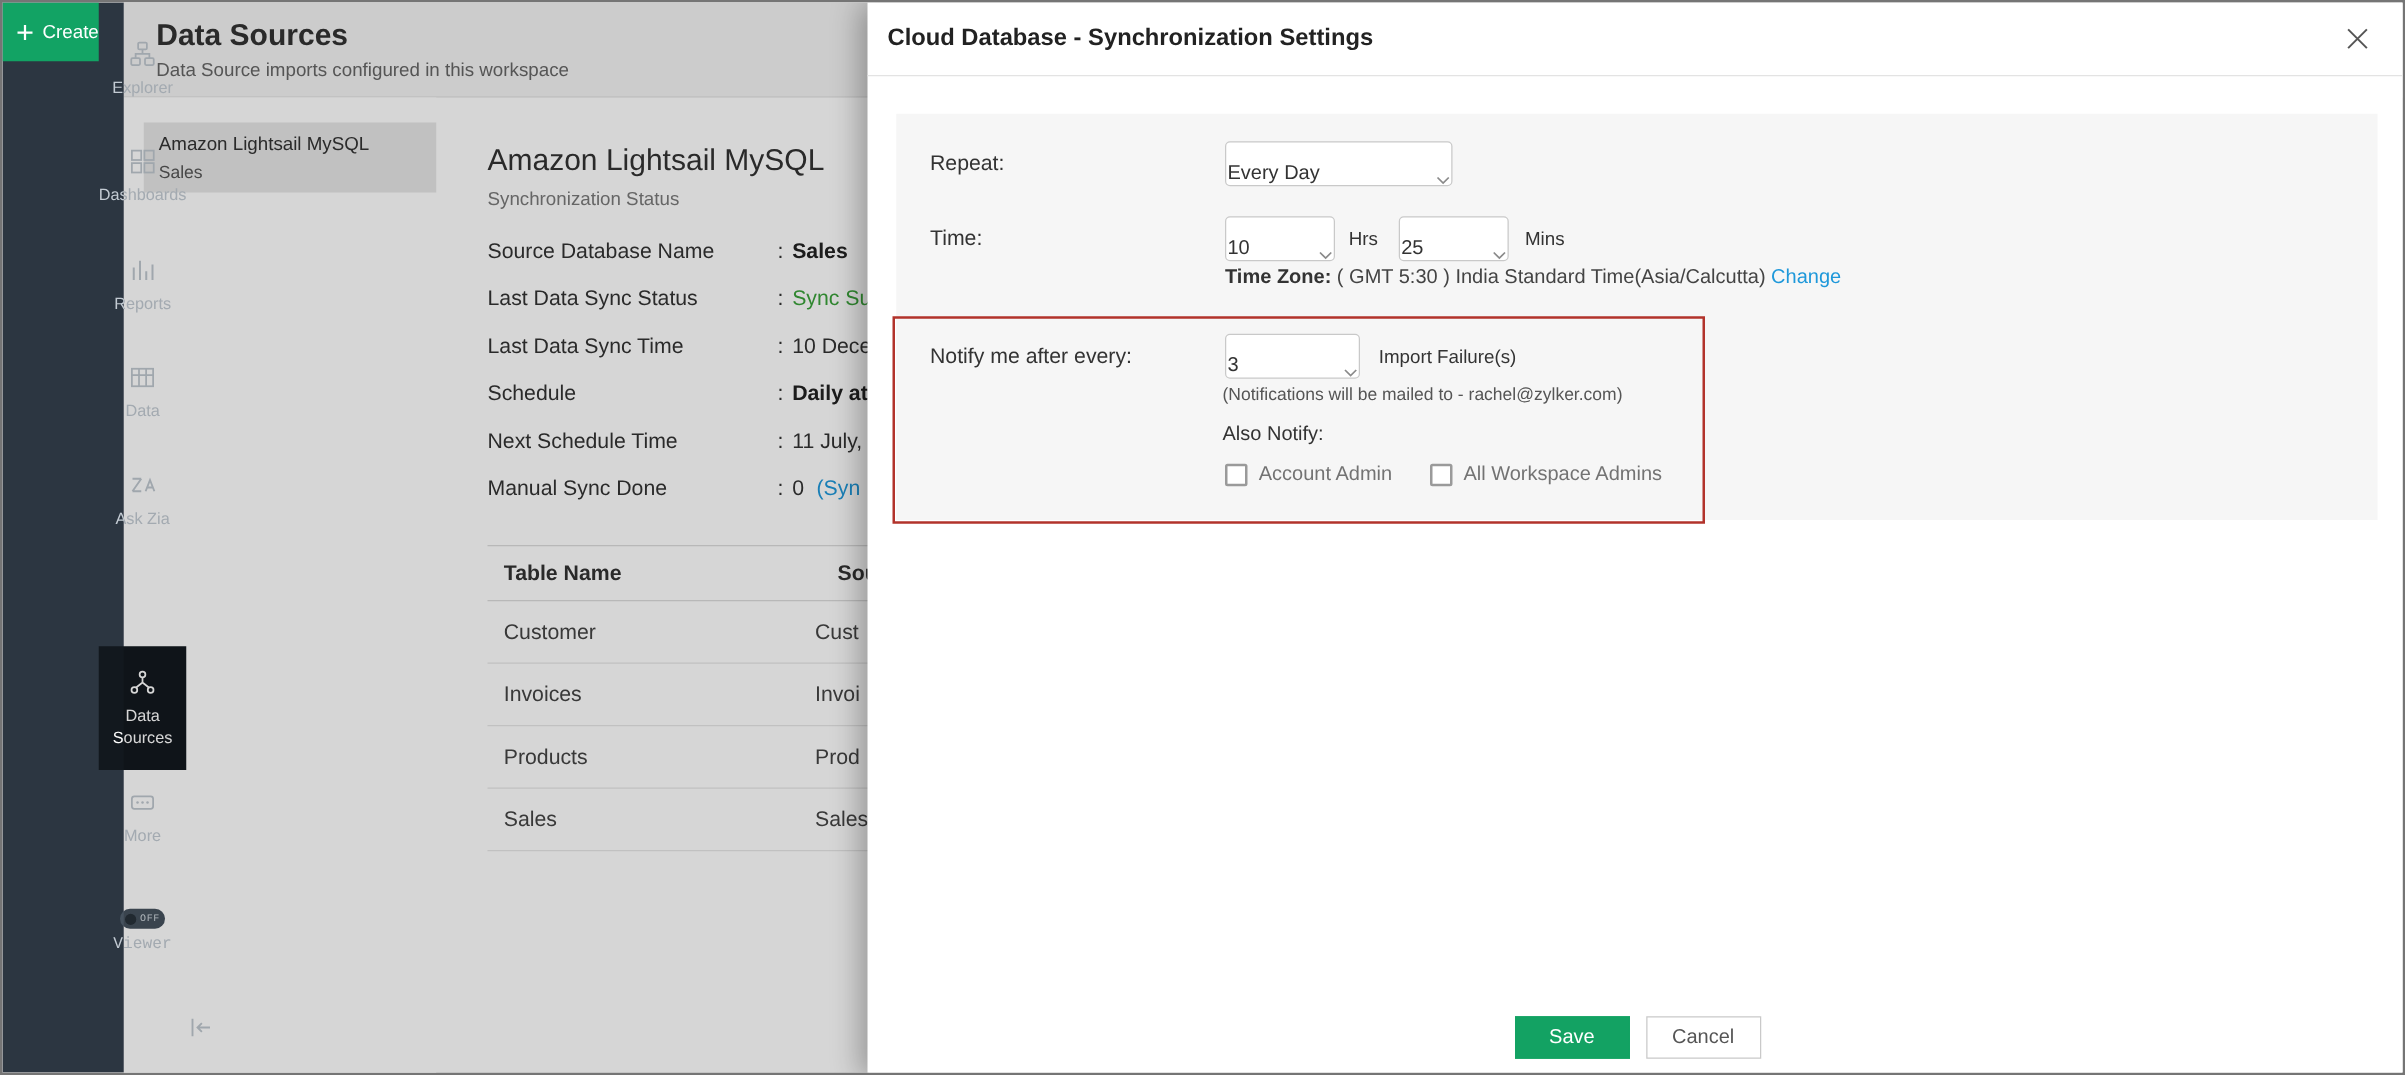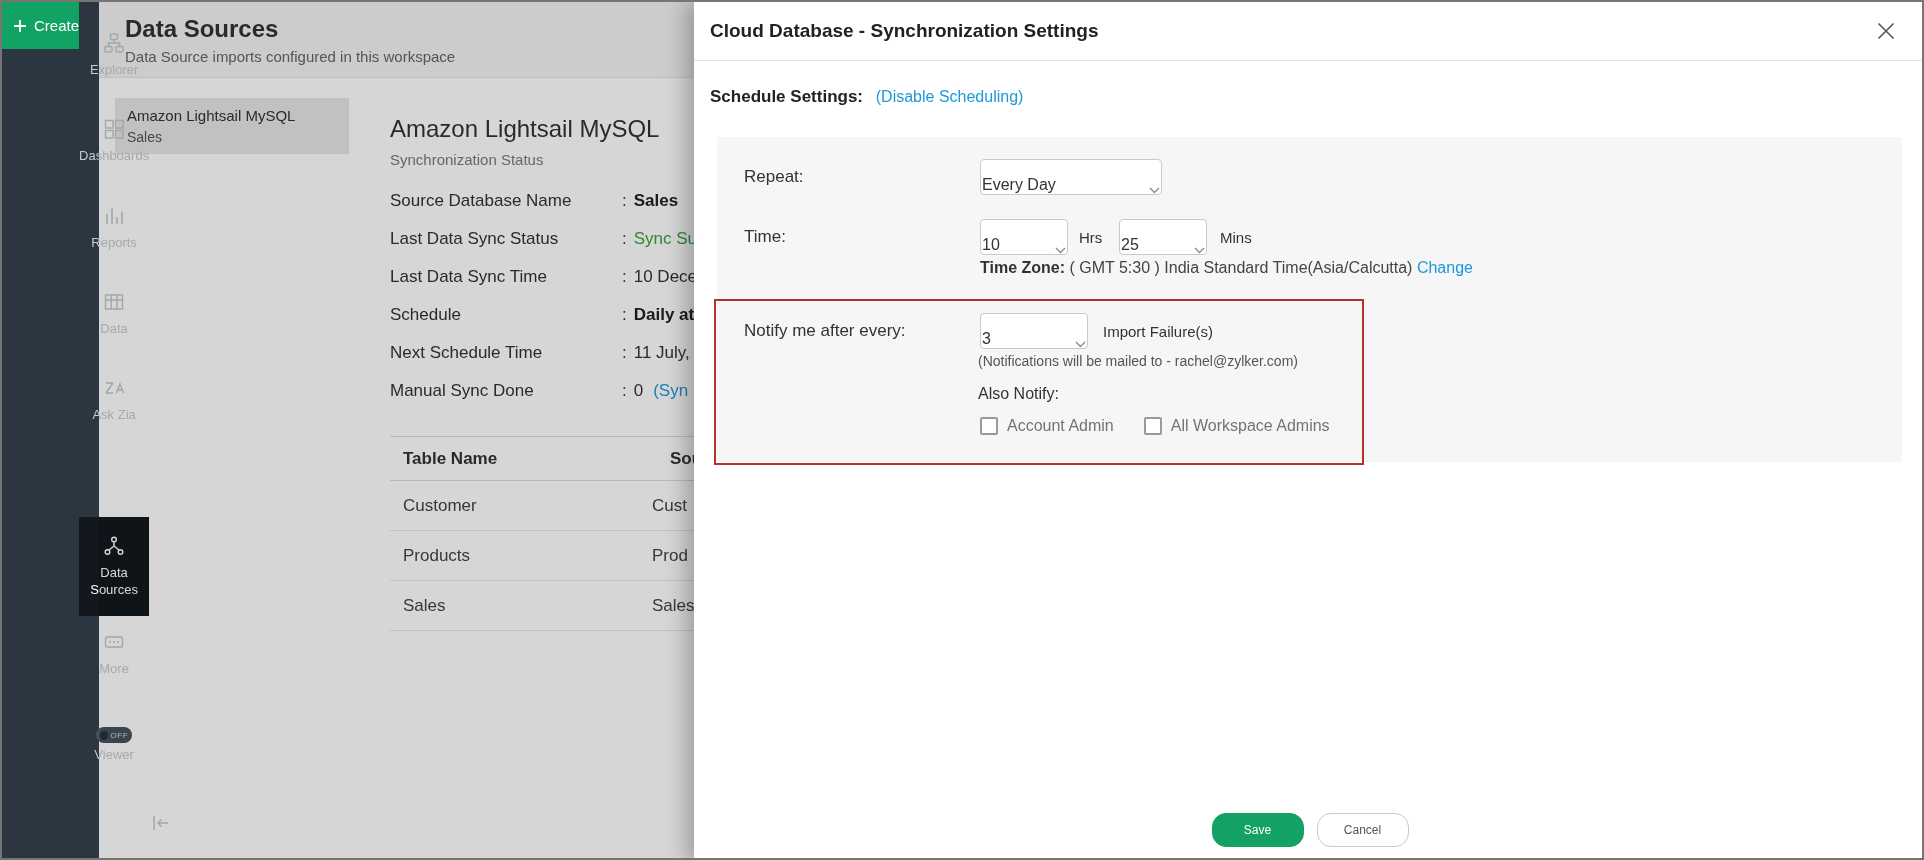--- a/index.html
+++ b/index.html
@@ -10,21 +10,21 @@
 
   
   .sidebar { position:absolute; left:0; top:0; width:97px; height:100%; background:#2c3641; z-index:60; display:flex; flex-direction:row; }
   .create-btn { height:47px; flex:0 0 47px; background:#12a364; color:#fff; border:none; font-family:inherit; font-size:15px; display:flex; align-items:center; gap:7px; padding-left:11px; cursor:pointer; }
   .nav { display:flex; flex-direction:column; margin-top:10px; }
   .nav-item { display:flex; flex-direction:column; align-items:center; gap:5px; padding:20px 0; color:#c3cbd3; font-size:13px; cursor:pointer; }
   .nav-item .nav-label { text-align:center; line-height:1.25; }
   .nav-item.small { padding:15px 0; }
   .nav-item.active { background:#12181e; color:#ffffff; padding:18px 0; margin-top:74px; }
   .nav-item.active .nav-label { width:58px; }
-  .nav-item.viewer { margin-top:20px; gap:4px; }
+  .nav-item.viewer { margin-top:20px; gap:4px;font-family:Liberation Mono, monospace; }
   .viewer-pill { width:36px; height:16px; border-radius:9px; background:#46525e; display:flex; align-items:center; padding:0 4px; gap:3px; }
   .pill-dot { width:9px; height:9px; border-radius:50%; background:#28313a; }
   .pill-text { font-size:8px; color:#cfd6dc; letter-spacing:0.5px; }
   .sidebar-bottom { margin-top:auto; display:flex; justify-content:center; padding:18px 0 20px 0; }
 
   
   .main { position:absolute; left:97px; top:0; right:0; height:100%; background:#fff; }
   .main-header { height:76px; background:#f3f3f3; border-bottom:1px solid #e5e5e5; padding:13px 0 0 26px; }
   .main-title { font-size:24px; font-weight:bold; color:#333; }
   .main-subtitle { font-size:15px; color:#666; margin-top:5px; }
@@ -70,21 +70,21 @@
   .tz-line .bold { font-weight:bold; color:#333; }
   .note { position:absolute; left:261px; top:216px; font-size:14px; color:#555; }
   .also { position:absolute; left:261px; top:248px; font-size:16px; color:#333; }
   .cb-row { position:absolute; left:263px; top:280px; display:flex; gap:30px; }
   .cb-group { display:flex; align-items:center; gap:9px; cursor:pointer; }
   .cb { width:18px; height:18px; border:2px solid #9a9a9a; border-radius:2px; background:#fff; }
   .cb-label { font-size:16px; color:#737373; }
   .red-box { position:absolute; left:-3px; top:162px; width:650px; height:166px; border:2px solid #b2332b; pointer-events:none; z-index:5; }
 
   .modal-footer { position:absolute; bottom:15px; left:0; width:100%; display:flex; justify-content:center; gap:13px; }
-  .btn { height:34px; width:92px; border-radius:14px; font-size:12px; font-family:inherit; cursor:pointer; }
+  .btn { height:34px; width:92px; border-radius:0; font-size:16px; font-family:inherit; cursor:pointer; }
   .btn-save { background:#13a263; color:#fff; border:1px solid #13a263; }
   .btn-cancel { background:#fff; color:#555; border:1px solid #c9c9c9; }
 </style>
 </head>
 <body>
 
 <div class="screen">
 
   <aside class="sidebar">
     <button class="create-btn">
@@ -247,20 +247,24 @@
       <div class="sync-table">
         <div class="t-row t-head">
           <span>Table Name</span>
           <span>Sourc</span>
         </div>
         <div class="t-row">
           <span>Customer</span>
           <span>Cust</span>
         </div>
         <div class="t-row">
+          <span>Invoices</span>
+          <span>Invoi</span>
+        </div>
+        <div class="t-row">
           <span>Products</span>
           <span>Prod</span>
         </div>
         <div class="t-row">
           <span>Sales</span>
           <span>Sales</span>
         </div>
       </div>
     </div>
   </div>
@@ -270,24 +274,20 @@
   <section class="modal">
     <div class="modal-header">
       <span class="modal-title">Cloud Database - Synchronization Settings</span>
       <span class="modal-close">
         <svg width="20" height="20" viewBox="0 0 20 20">
             <path d="M2.5 2.5l15 15M17.5 2.5l-15 15" stroke="#555" stroke-width="1.6"></path>
           </svg>
       </span>
     </div>
 
-    <div class="schedule-line">
-      <span class="bold">Schedule Settings:</span>
-      <span class="link">(Disable Scheduling)</span>
-    </div>
 
     <div class="panel">
 
       <span class="p-label" style="top:22px;">Repeat:</span>
       <div class="dd" style="left:263px; top:22px; width:182px;">
         <span>Every Day</span>
         <span class="chev">
           <svg width="11" height="7" viewBox="0 0 11 7">
               <path d="M1 1l4.5 4.5L10 1" stroke="#8a8a8a" stroke-width="1.4" fill="none"></path>
             </svg>

